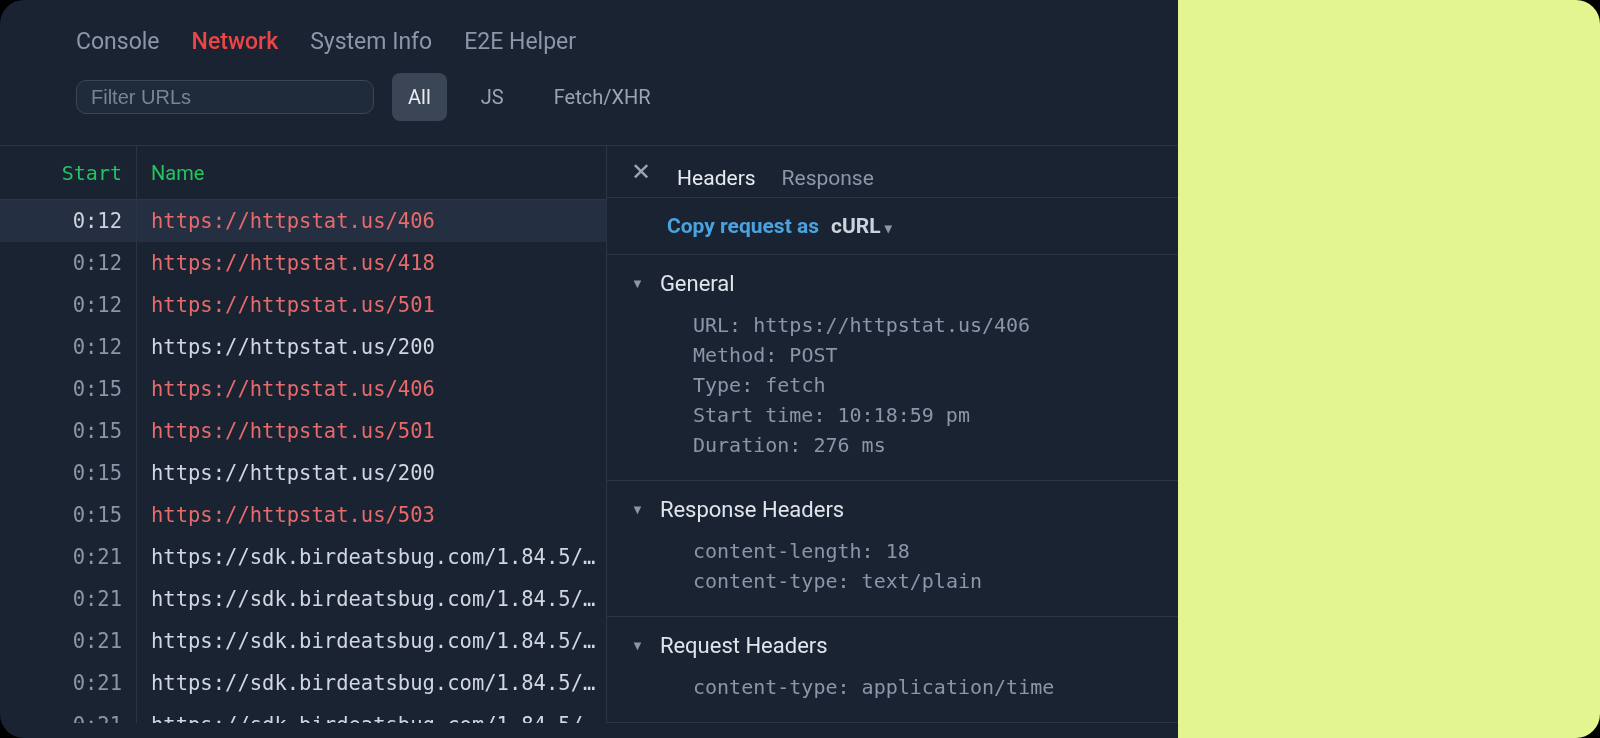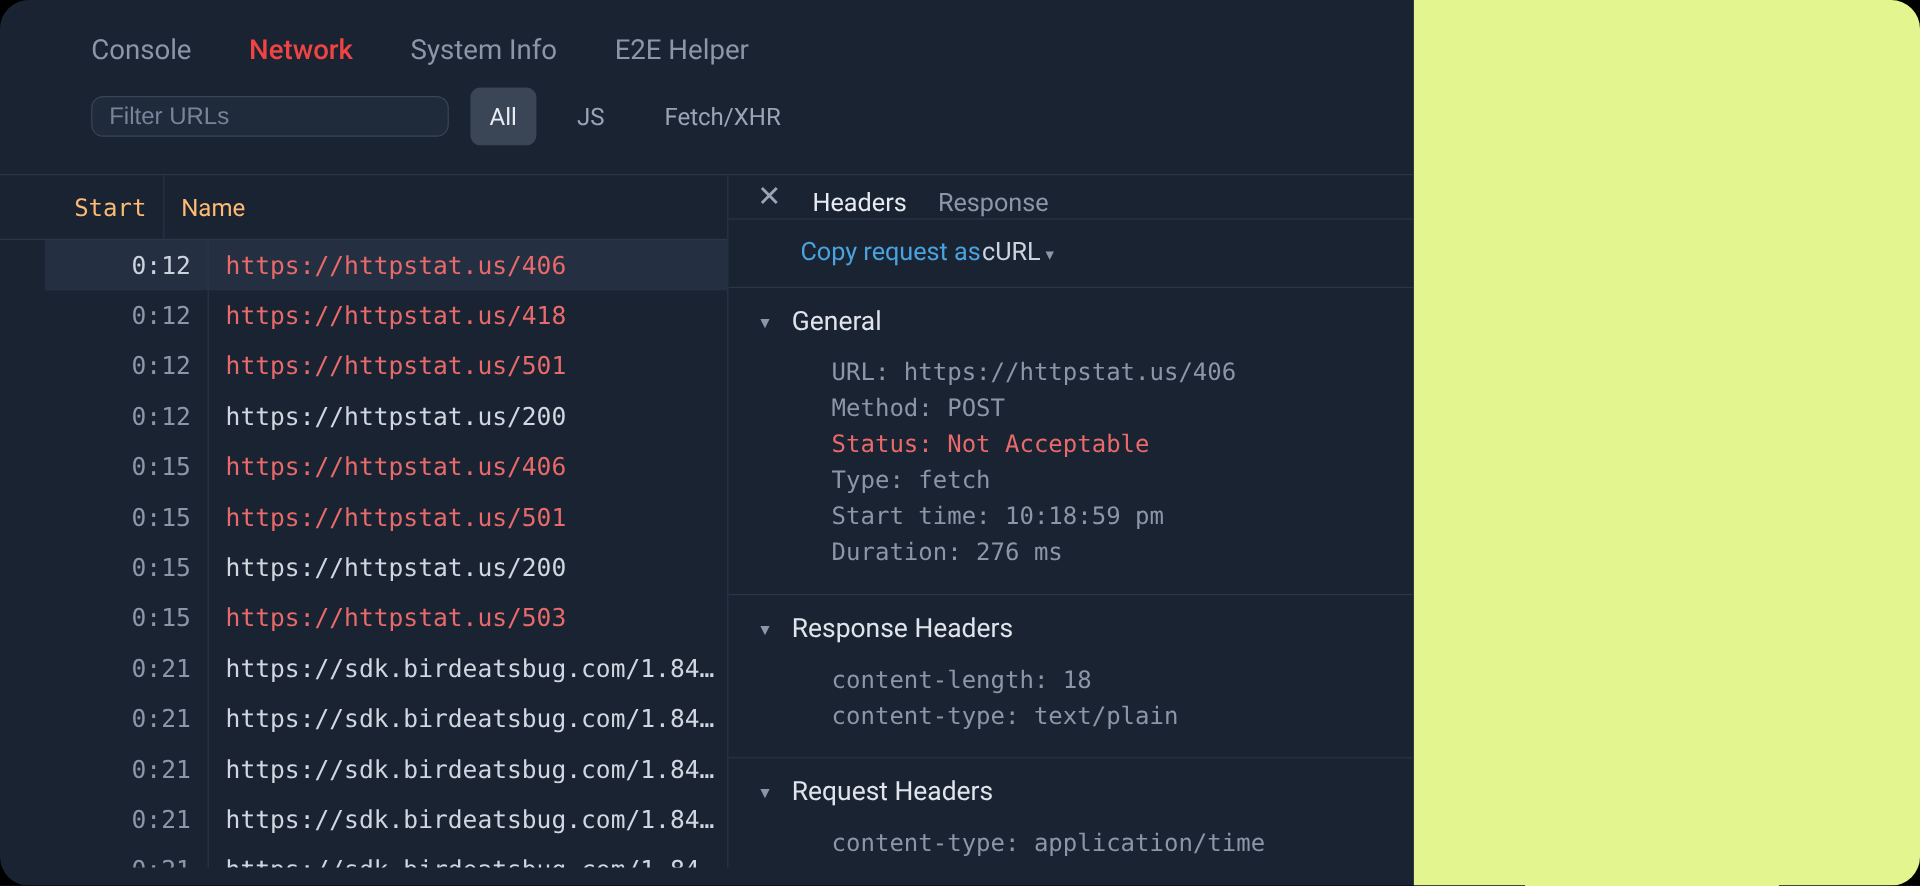--- a/index.html
+++ b/index.html
@@ -24,21 +24,21 @@
     .brand-panel {
       flex: 1;
       height: 738px;
       background: #e3f58f;
       border-radius: 0 24px 24px 0;
     }
 
     
     .tabs {
       display: flex;
-      gap: 48px;
+      gap: 32px;
       padding: 28px 76px 18px;
       font-size: 23px;
       color: #8b96a8;
     }
     .tab { cursor: pointer; }
     .tab.active { color: #ef4444; font-weight: 500; }
 
     
     .filter-row {
       display: flex;
@@ -82,27 +82,27 @@
       width: 607px;
       display: flex;
       flex-direction: column;
       border-right: 1px solid #2a3545;
     }
     .list-header {
       display: flex;
       height: 54px;
       align-items: center;
       border-bottom: 1px solid #2a3545;
-      color: #fdba74;
+      color: #22c55e;
       font-size: 20px;
     }
     .col-start { width: 137px; text-align: right; padding-right: 14px; border-right: 1px solid #2a3545; height: 100%; display:flex; align-items:center; justify-content:flex-end;}
     .col-name { flex: 1; padding-left: 14px; }
 
-    .rows { flex: 1; overflow: hidden; margin-left: 37px; }
+    .rows { flex: 1; overflow: hidden; }
     .row {
       display: flex;
       height: 42px;
       align-items: center;
       font-size: 20.5px;
       cursor: pointer;
     }
     .row .rstart { width: 137px; text-align: right; padding-right: 14px; color: #8b96a8; border-right: 1px solid #2a3545; height:100%; display:flex; align-items:center; justify-content:flex-end;}
     .row .rname { flex: 1; padding-left: 14px; color: #d0d7e0; white-space: nowrap; overflow: hidden; text-overflow: ellipsis; padding-right: 10px;}
     .row.error .rname { color: #e86a6a; }
@@ -129,21 +129,22 @@
     .close-x { color: #9aa4b5; cursor: pointer; font-size: 24px; line-height: 1; }
     .dtab { cursor: pointer; margin-top: 12px; }
     .dtab.active { color: #e8ecf2; }
 
     .copy-row {
       padding: 16px 60px;
       font-size: 21px;
       border-bottom: 1px solid #2a3545;
       display: flex;
       align-items: center;
-      gap: 1px;
+      gap: 12px;
+      font-weight: bold;
     }
     .copy-link { color: #4aa3e0; cursor: pointer; }
     .copy-format { color: #cbd3dd; }
     .chev { color: #8b96a8; font-size: 14px; margin-left: 4px;}
 
     .section {
       border-bottom: 1px solid #2a3545;
       padding: 16px 24px 20px;
     }
     .section-head {
@@ -257,21 +258,20 @@
         </span>
       </div>
 
       <div class="section">
         <div class="section-head">
           <span class="tri">▼</span>
           <span>General</span>
         </div>
         <div class="kv mono"><span class="k">URL:</span> <span class="v">https://httpstat.us/406</span></div>
         <div class="kv mono"><span class="k">Method:</span> <span class="v">POST</span></div>
-        <div class="kv mono err"><span class="k">Status:</span> <span class="v">Not Acceptable</span></div>
         <div class="kv mono"><span class="k">Type:</span> <span class="v">fetch</span></div>
         <div class="kv mono"><span class="k">Start time:</span> <span class="v">10:18:59 pm</span></div>
         <div class="kv mono"><span class="k">Duration:</span> <span class="v">276 ms</span></div>
       </div>
 
       <div class="section">
         <div class="section-head">
           <span class="tri">▼</span>
           <span>Response Headers</span>
         </div>

